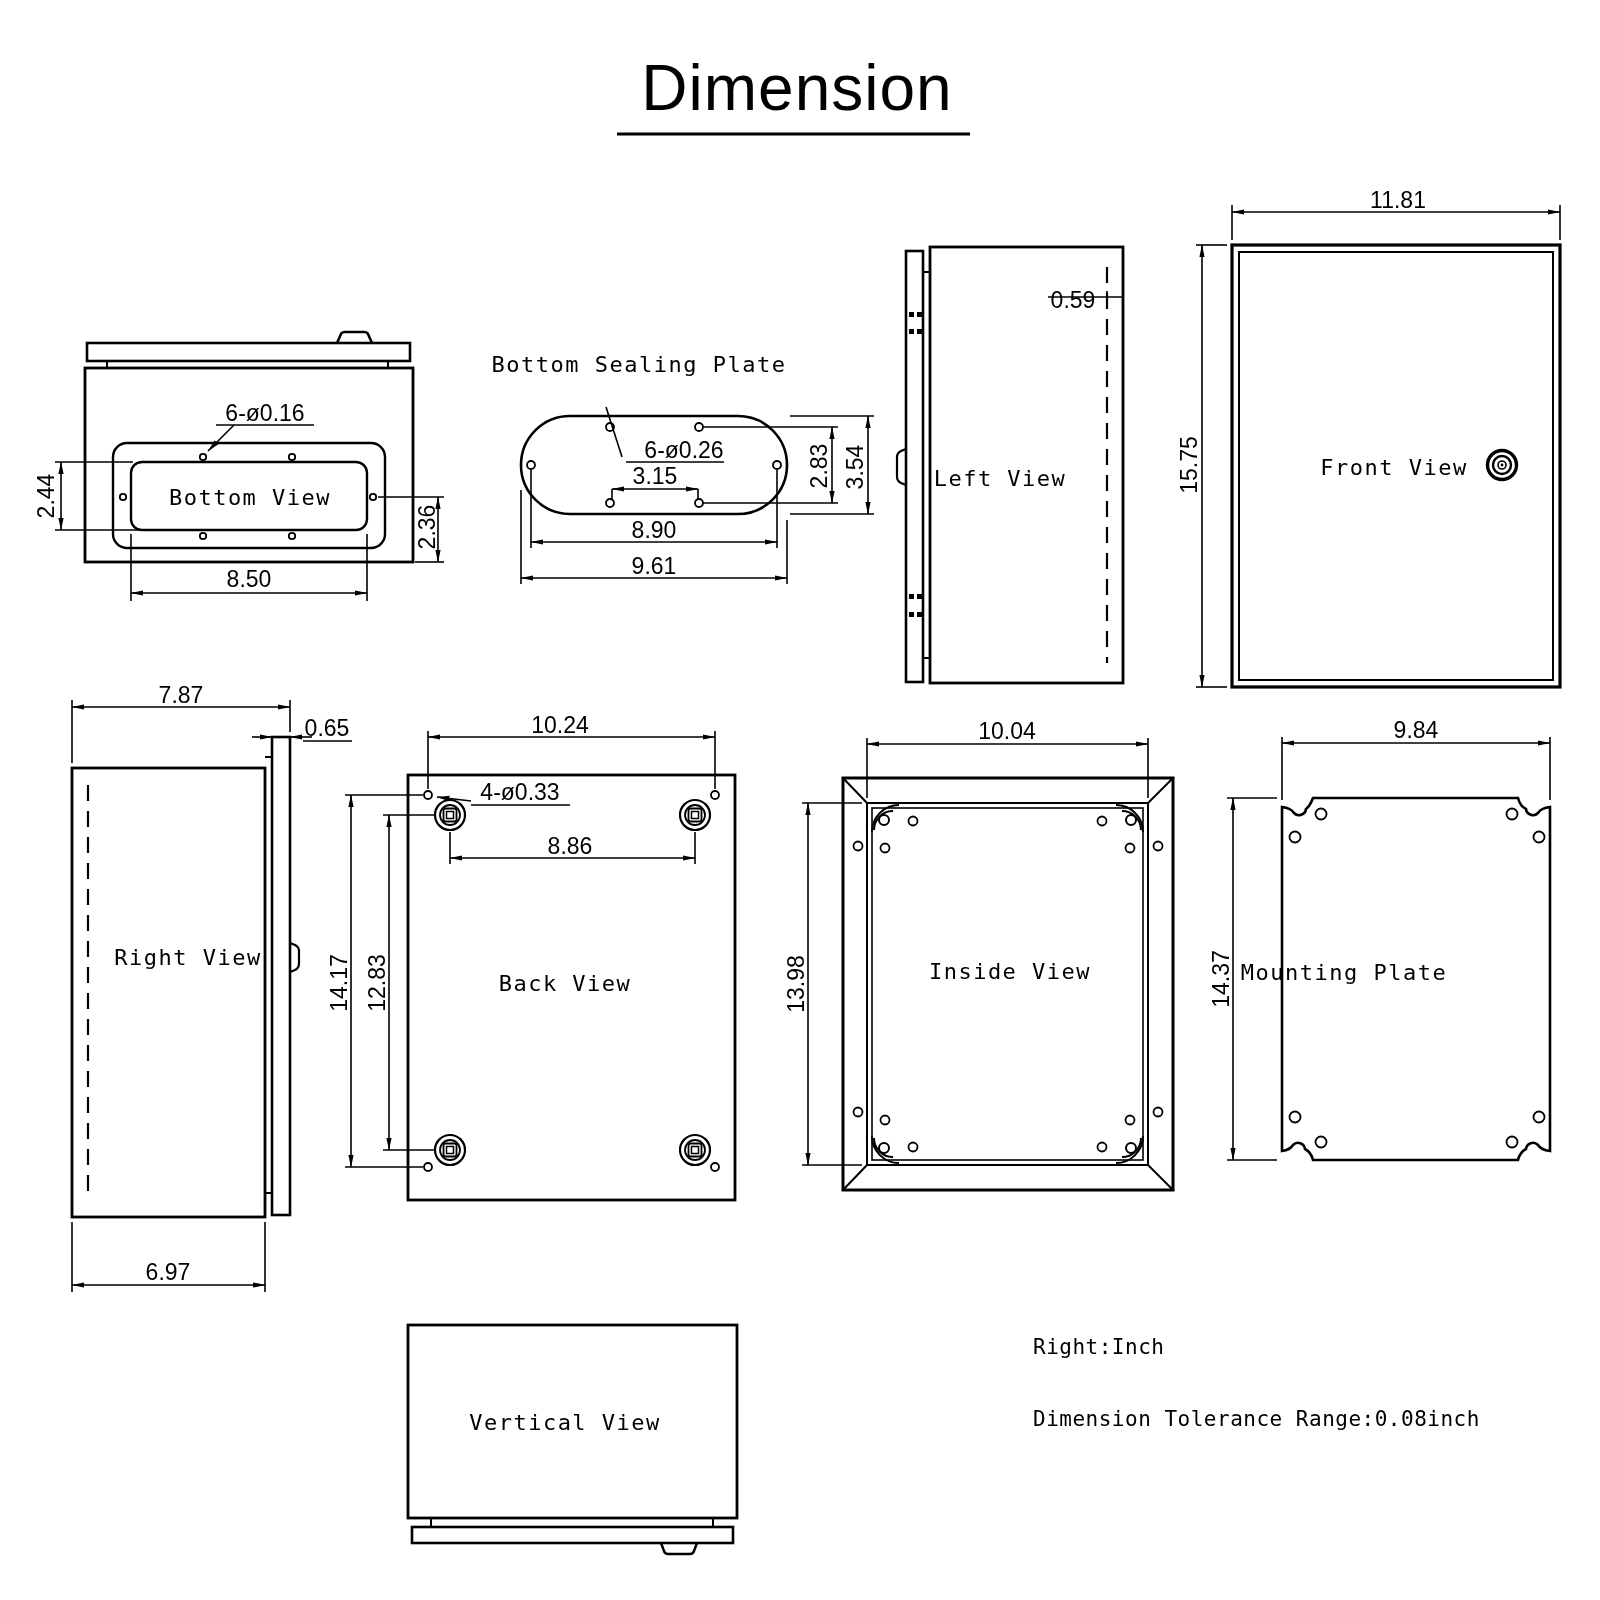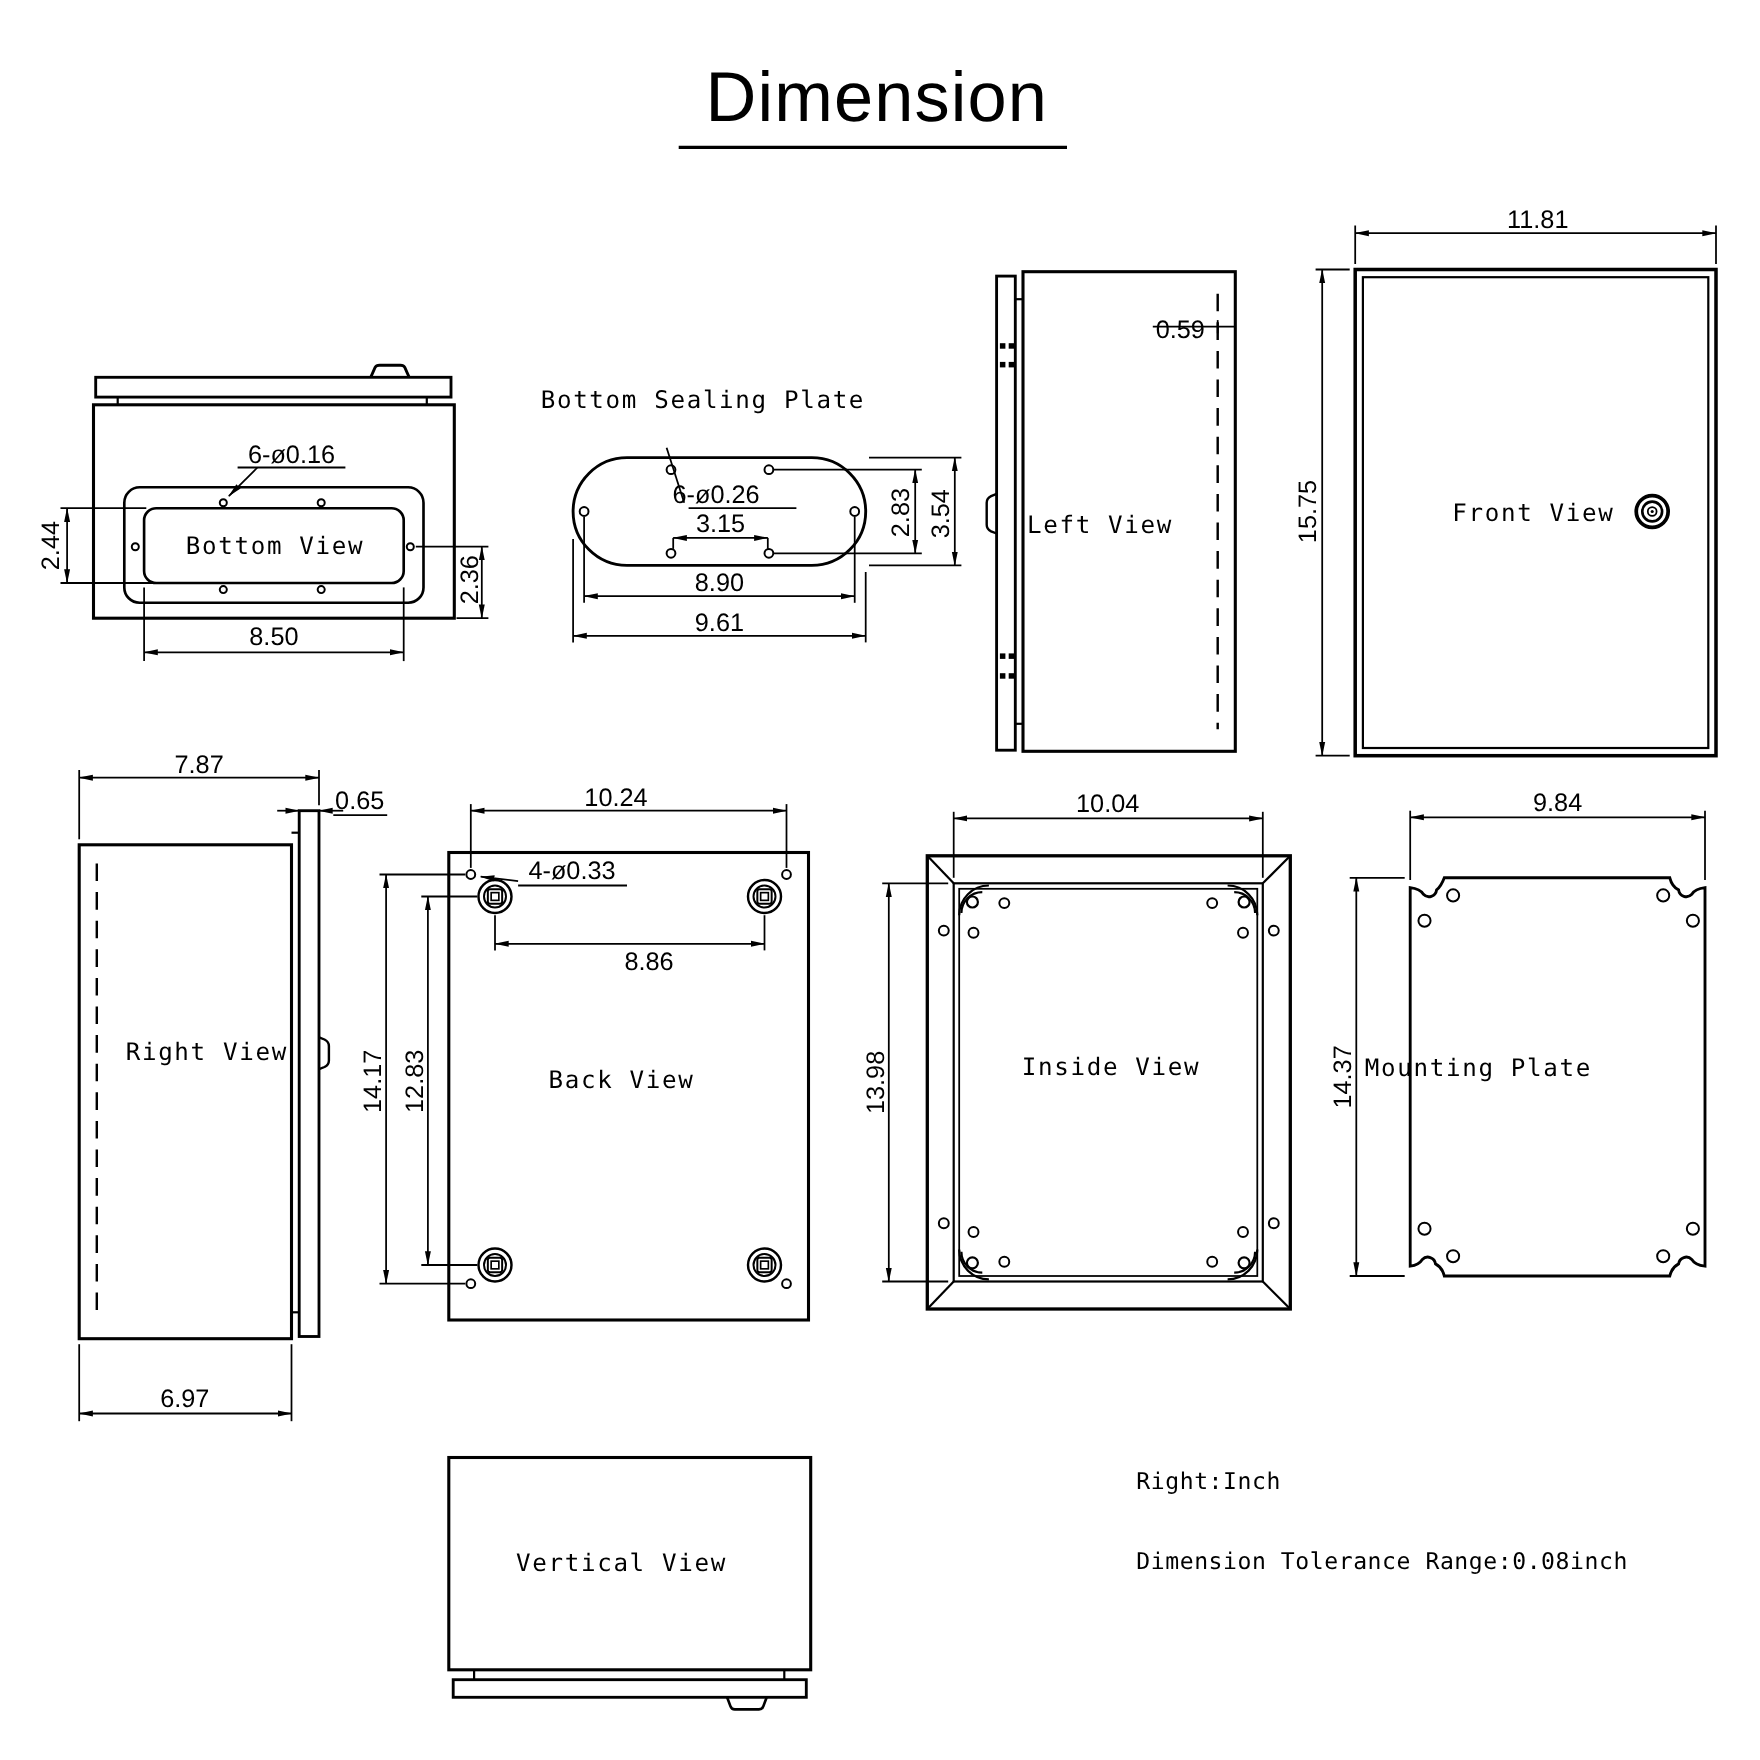--- a/index.html
+++ b/index.html
@@ -283,21 +283,21 @@
 
   <div class="lbl title ctr" style="left:797px;top:88px;">Dimension</div>
 
   <div class="lbl cad ctr" style="left:250px;top:497px;">Bottom View</div>
   <div class="lbl dimt ctr" style="left:265px;top:413px;">6-ø0.16</div>
   <div class="lbl dimt rot" style="left:46px;top:496px;">2.44</div>
   <div class="lbl dimt rot" style="left:427px;top:527px;">2.36</div>
   <div class="lbl dimt ctr" style="left:249px;top:579px;">8.50</div>
 
   <div class="lbl cad ctr" style="left:639px;top:364px;">Bottom Sealing Plate</div>
-  <div class="lbl dimt ctr" style="left:651px;top:450px;">6-ø0.26</div>
+  <div class="lbl dimt ctr" style="left:684px;top:450px;">6-ø0.26</div>
   <div class="lbl dimt ctr" style="left:655px;top:476px;">3.15</div>
   <div class="lbl dimt rot" style="left:819px;top:466px;">2.83</div>
   <div class="lbl dimt rot" style="left:855px;top:467px;">3.54</div>
   <div class="lbl dimt ctr" style="left:654px;top:530px;">8.90</div>
   <div class="lbl dimt ctr" style="left:654px;top:566px;">9.61</div>
 
   <div class="lbl cad ctr" style="left:1000px;top:466px;margin-top:12px;">Left View</div>
   <div class="lbl dimt ctr" style="left:1073px;top:284px;margin-top:16px;">0.59</div>
 
   <div class="lbl cad ctr" style="left:1394px;top:467px;">Front View</div>
@@ -305,21 +305,21 @@
   <div class="lbl dimt rot" style="left:1189px;top:465px;">15.75</div>
 
   <div class="lbl cad ctr" style="left:188px;top:957px;">Right View</div>
   <div class="lbl dimt ctr" style="left:181px;top:695px;">7.87</div>
   <div class="lbl dimt ctr" style="left:327px;top:728px;text-align:right;">0.65</div>
   <div class="lbl dimt ctr" style="left:168px;top:1272px;">6.97</div>
 
   <div class="lbl cad ctr" style="left:565px;top:983px;">Back View</div>
   <div class="lbl dimt ctr" style="left:560px;top:725px;">10.24</div>
   <div class="lbl dimt ctr" style="left:520px;top:792px;">4-ø0.33</div>
-  <div class="lbl dimt ctr" style="left:570px;top:874px;margin-left:20px;">8.86</div>
+  <div class="lbl dimt ctr" style="left:570px;top:846px;">8.86</div>
   <div class="lbl dimt rot" style="left:339px;top:983px;">14.17</div>
   <div class="lbl dimt rot" style="left:377px;top:983px;">12.83</div>
 
   <div class="lbl cad ctr" style="left:1010px;top:971px;">Inside View</div>
   <div class="lbl dimt ctr" style="left:1007px;top:731px;">10.04</div>
   <div class="lbl dimt rot" style="left:796px;top:984px;">13.98</div>
 
   <div class="lbl cad ctr" style="left:1344px;top:972px;">Mounting Plate</div>
   <div class="lbl dimt ctr" style="left:1416px;top:730px;">9.84</div>
   <div class="lbl dimt rot" style="left:1221px;top:979px;">14.37</div>

